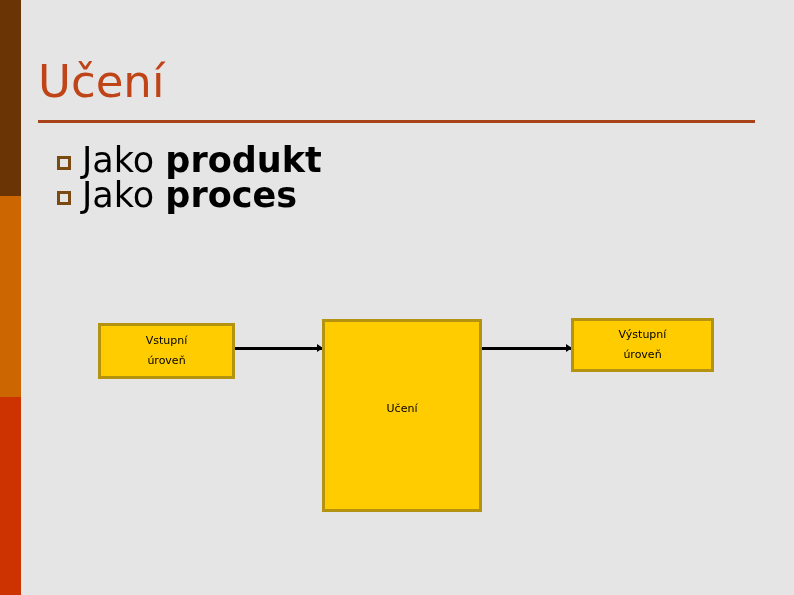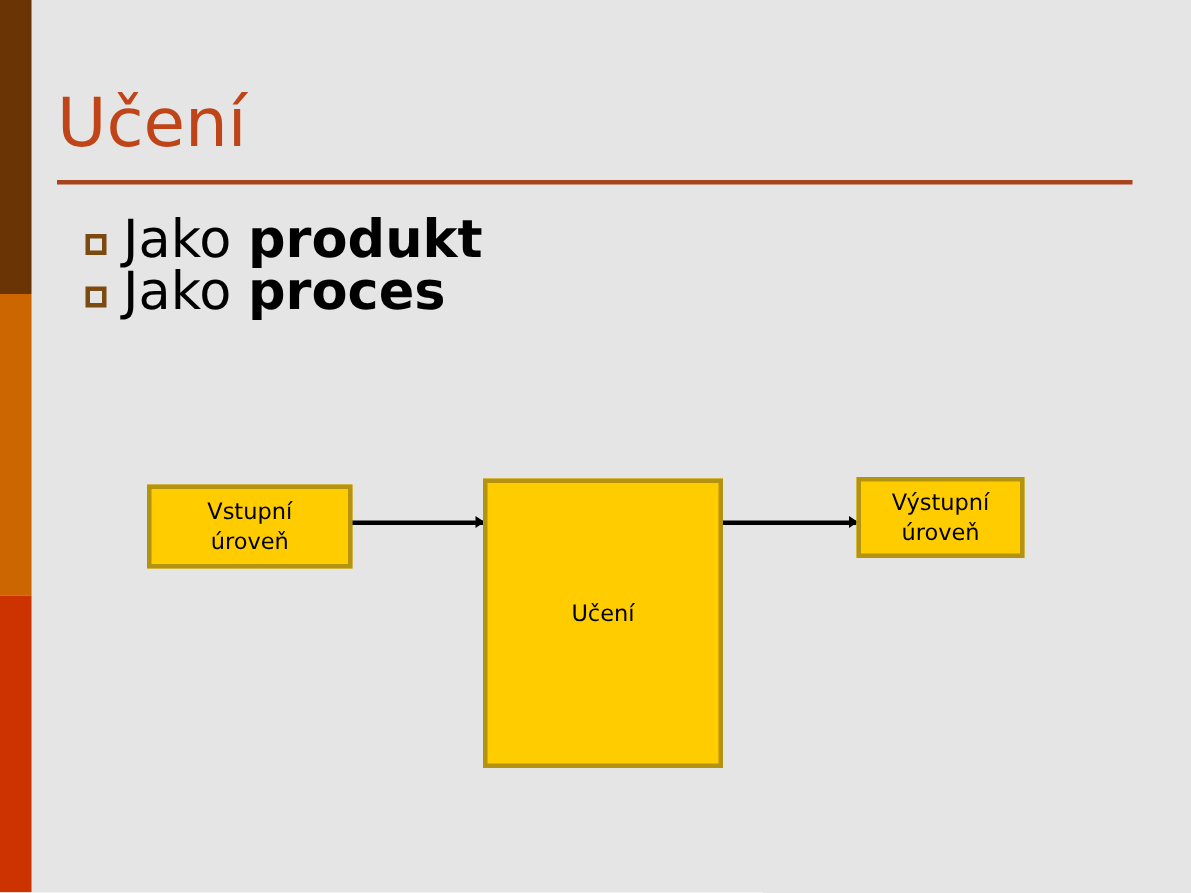--- a/index.html
+++ b/index.html
@@ -90,26 +90,26 @@
 
   .node {
     position: absolute;
     box-sizing: border-box;
     background: #ffcc00;
     border: 3px solid #b39310;
     display: flex;
     align-items: center;
     justify-content: center;
     text-align: center;
-    font-size: 15px;
+    font-size: 11px;
     line-height: 20px;
     color: #000000;
   }
   .node-input  { left: 98px;  top: 323px; width: 137px; height: 56px; }
-  .node-output { left: 571px; top: 318px; width: 112px; height: 54px; }
+  .node-output { left: 571px; top: 318px; width: 143px; height: 54px; }
   .node-center {
     left: 322px; top: 319px; width: 160px; height: 193px;
     align-items: flex-start;
     padding-top: 77px;
   }
 
   .connector {
     position: absolute;
     height: 3px;
     background: #000000;

